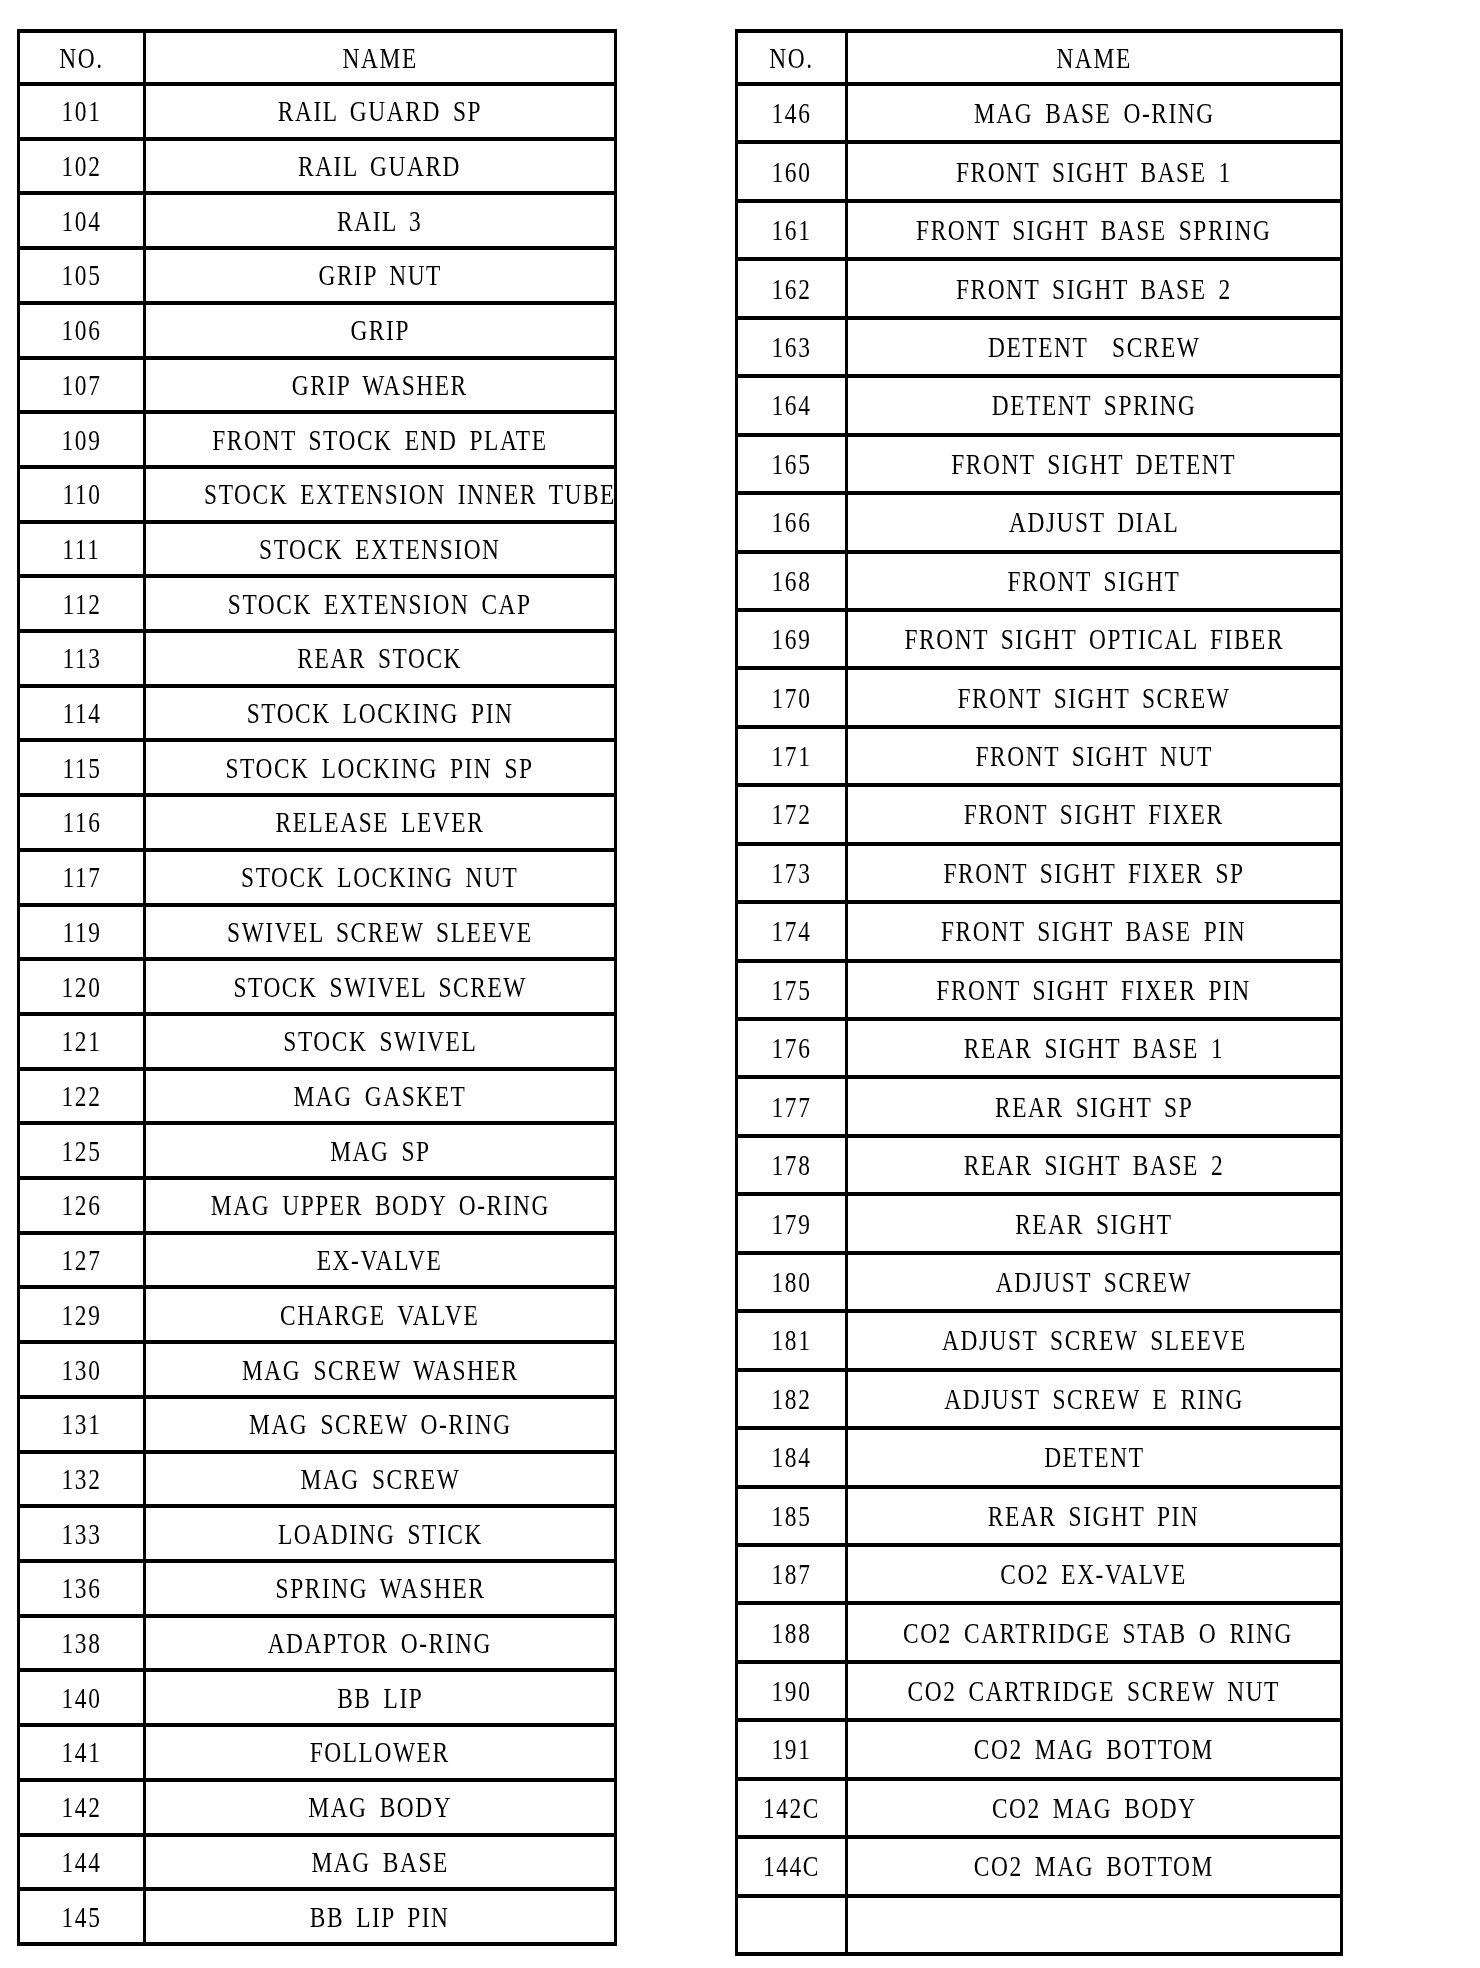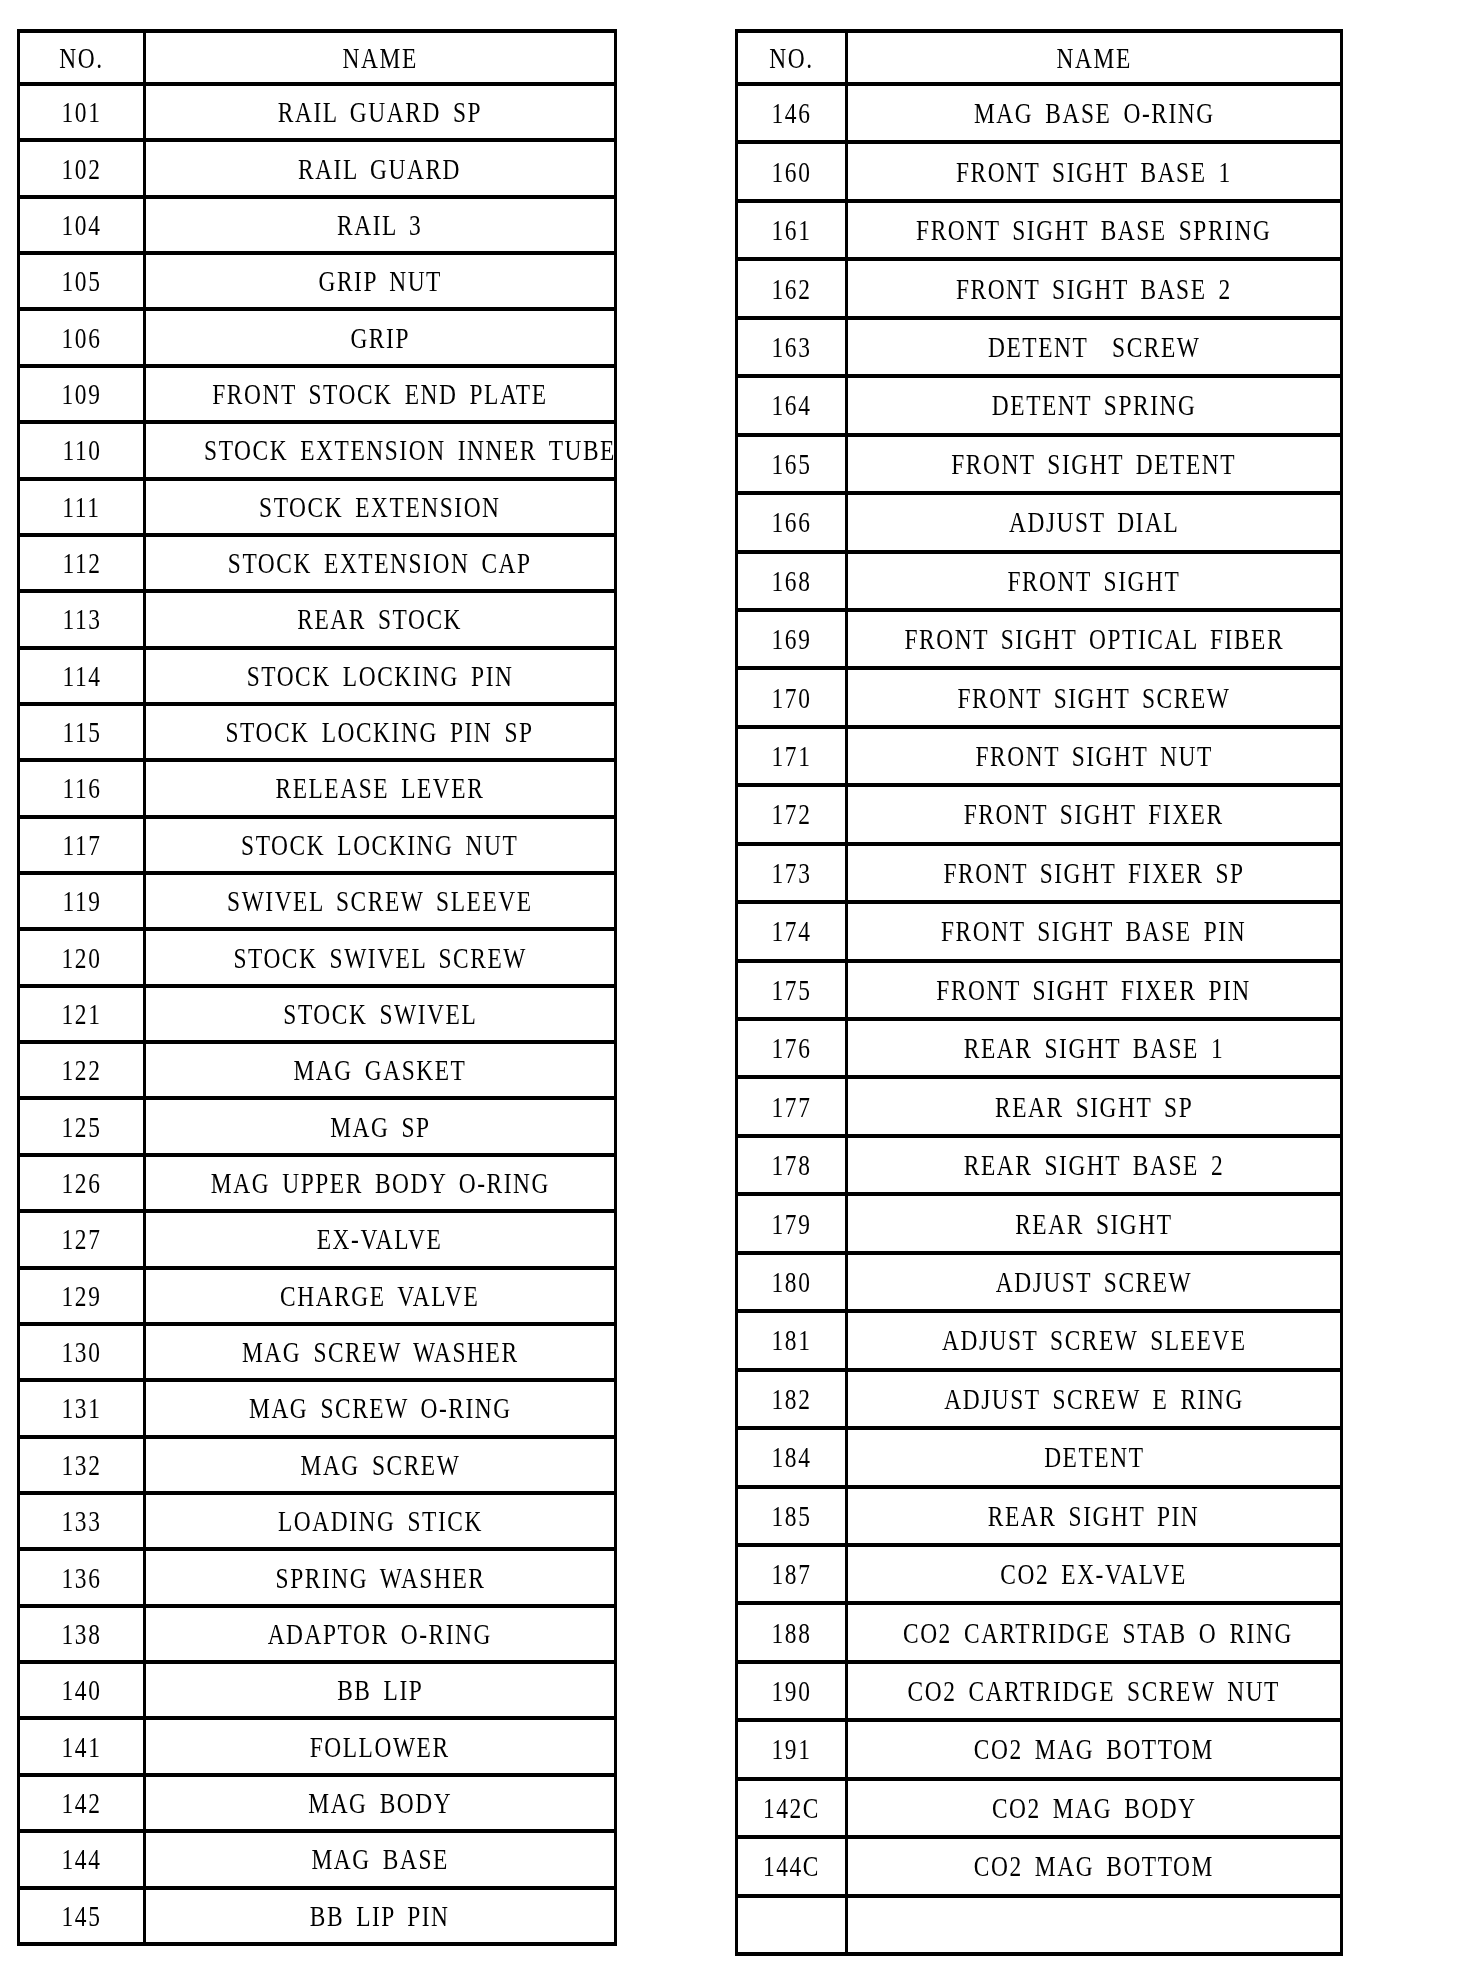--- a/index.html
+++ b/index.html
@@ -89,20 +89,24 @@
         </tr>
         <tr>
           <td class="col-no"><span class="cell-text">105</span></td>
           <td class="col-name"><span class="cell-text">GRIP NUT</span></td>
         </tr>
         <tr>
           <td class="col-no"><span class="cell-text">106</span></td>
           <td class="col-name"><span class="cell-text">GRIP</span></td>
         </tr>
         <tr>
+          <td class="col-no"><span class="cell-text">107</span></td>
+          <td class="col-name"><span class="cell-text">GRIP WASHER</span></td>
+        </tr>
+        <tr>
           <td class="col-no"><span class="cell-text">109</span></td>
           <td class="col-name"><span class="cell-text">FRONT STOCK END PLATE</span></td>
         </tr>
         <tr>
           <td class="col-no"><span class="cell-text">110</span></td>
           <td class="col-name"><span class="cell-text">STOCK EXTENSION INNER TUBE</span></td>
         </tr>
         <tr>
           <td class="col-no"><span class="cell-text">111</span></td>
           <td class="col-name"><span class="cell-text">STOCK EXTENSION</span></td>

